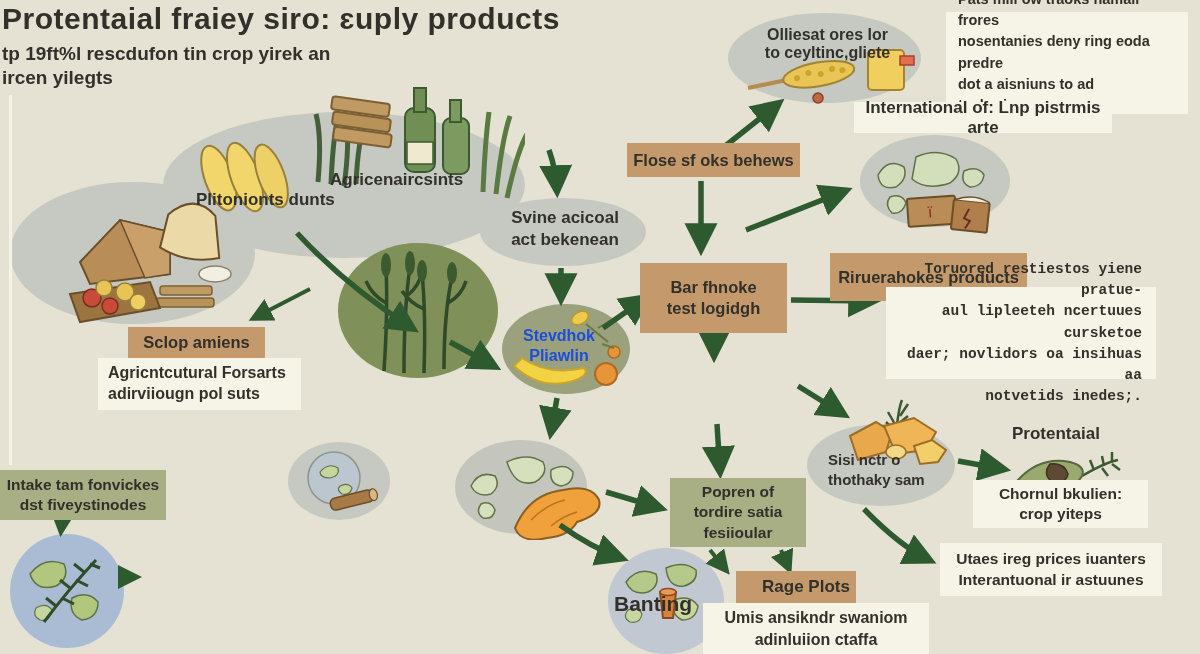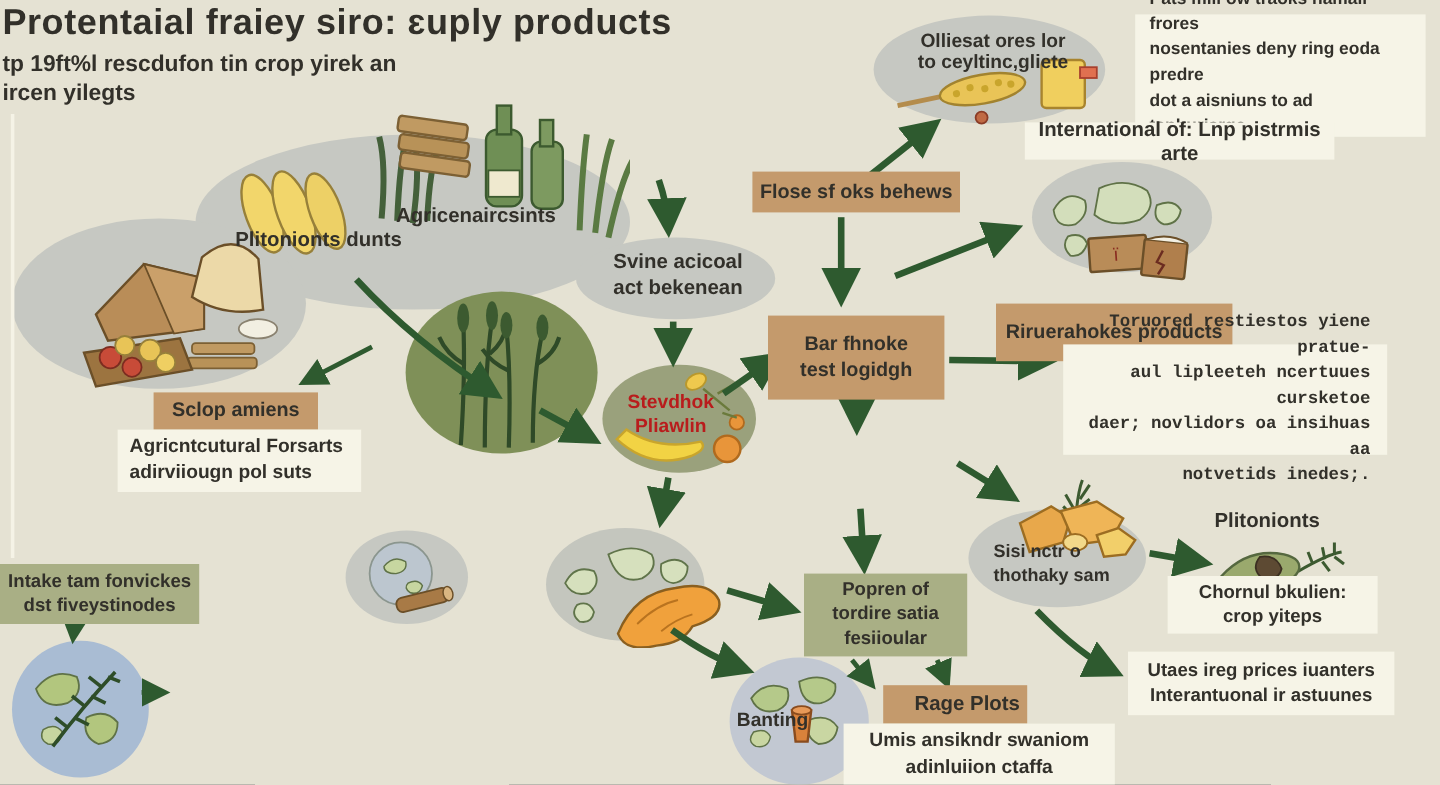--- a/index.html
+++ b/index.html
@@ -273,52 +273,52 @@
   <div class="abs label z4" style="left:495px;top:207px;width:140px;font-size:17px;text-align:center;line-height:1.3;">Svine acicoal
 act bekenean</div>
 
   <div class="abs label z4" style="left:330px;top:170px;font-size:17px;">Agricenaircsints</div>
   <div class="abs label z4" style="left:196px;top:190px;font-size:17px;">Plitonionts dunts</div>
 
   <div class="abs box brown label z4" style="left:128px;top:327px;width:137px;height:31px;font-size:16.5px;">Sclop amiens</div>
   <div class="abs box cream label z4" style="left:98px;top:358px;width:203px;height:52px;font-size:16px;justify-content:flex-start;text-align:left;padding-left:10px;line-height:1.3;">Agricntcutural Forsarts
 adirviiougn pol suts</div>
 
-  <div class="abs label z4" style="left:514px;top:326px;width:90px;font-size:16px;text-align:center;line-height:1.25;color:#b91c1c;">Stevdhok
+  <div class="abs label z4" style="left:514px;top:326px;width:90px;font-size:16px;text-align:center;line-height:1.25;color:#1d4ed8;">Stevdhok
 Pliawlin</div>
 
   <div class="abs box brown label z4" style="left:640px;top:263px;width:147px;height:70px;font-size:16.5px;line-height:1.3;">Bar fhnoke
 test logidgh</div>
 
   <div class="abs box brown label z4" style="left:830px;top:253px;width:197px;height:48px;font-size:16.5px;">Riruerahokes products</div>
   <div class="abs box cream label z4" style="left:886px;top:287px;width:270px;height:92px;font-size:14.5px;line-height:1.45;justify-content:flex-start;text-align:right;padding:6px 14px;font-family:Liberation Mono, monospace;">Toruored restiestos yiene pratue-
 aul lipleeteh ncertuues cursketoe
 daer; novlidors oa insihuas aa
 notvetids inedes;.</div>
 
 
   <div class="abs box green label z4" style="left:0px;top:470px;width:166px;height:50px;font-size:15.5px;line-height:1.3;">Intake tam fonvickes
 dst fiveystinodes</div>
 
 
   <div class="abs box green label z4" style="left:670px;top:478px;width:136px;height:69px;font-size:15.5px;line-height:1.3;text-align:center;">Popren of
 tordire satia
 fesiioular</div>
 
-  <div class="abs label z4" style="left:614px;top:592px;font-size:16px;">Banting</div>
+  <div class="abs label z4" style="left:614px;top:592px;font-size:21px;">Banting</div>
 
   <div class="abs box brown label z4" style="left:736px;top:571px;width:120px;height:32px;font-size:17px;padding-left:20px;">Rage Plots</div>
 
   <div class="abs box cream label z4" style="left:679px;top:603px;width:226px;height:51px;font-size:16px;line-height:1.35;margin-left:24px;">Umis ansikndr swaniom
 adinluiion ctaffa</div>
 
   <div class="abs label z4" style="left:828px;top:450px;width:110px;font-size:15px;text-align:left;line-height:1.3;">Sisi nctr o
 thothaky sam</div>
 
-  <div class="abs label z4" style="left:1012px;top:424px;font-size:17px;">Plitonionts</div>
+  <div class="abs label z4" style="left:1012px;top:424px;font-size:17px;">Protentaial</div>
 
   <div class="abs box cream label z4" style="left:973px;top:480px;width:175px;height:48px;font-size:15.5px;line-height:1.3;">Chornul bkulien:
 crop yiteps</div>
 
   <div class="abs box cream label z4" style="left:940px;top:543px;width:222px;height:53px;font-size:15.5px;line-height:1.35;">Utaes ireg prices iuanters
 Interantuonal ir astuunes</div>
 
 </div>
 
 </body></html>

